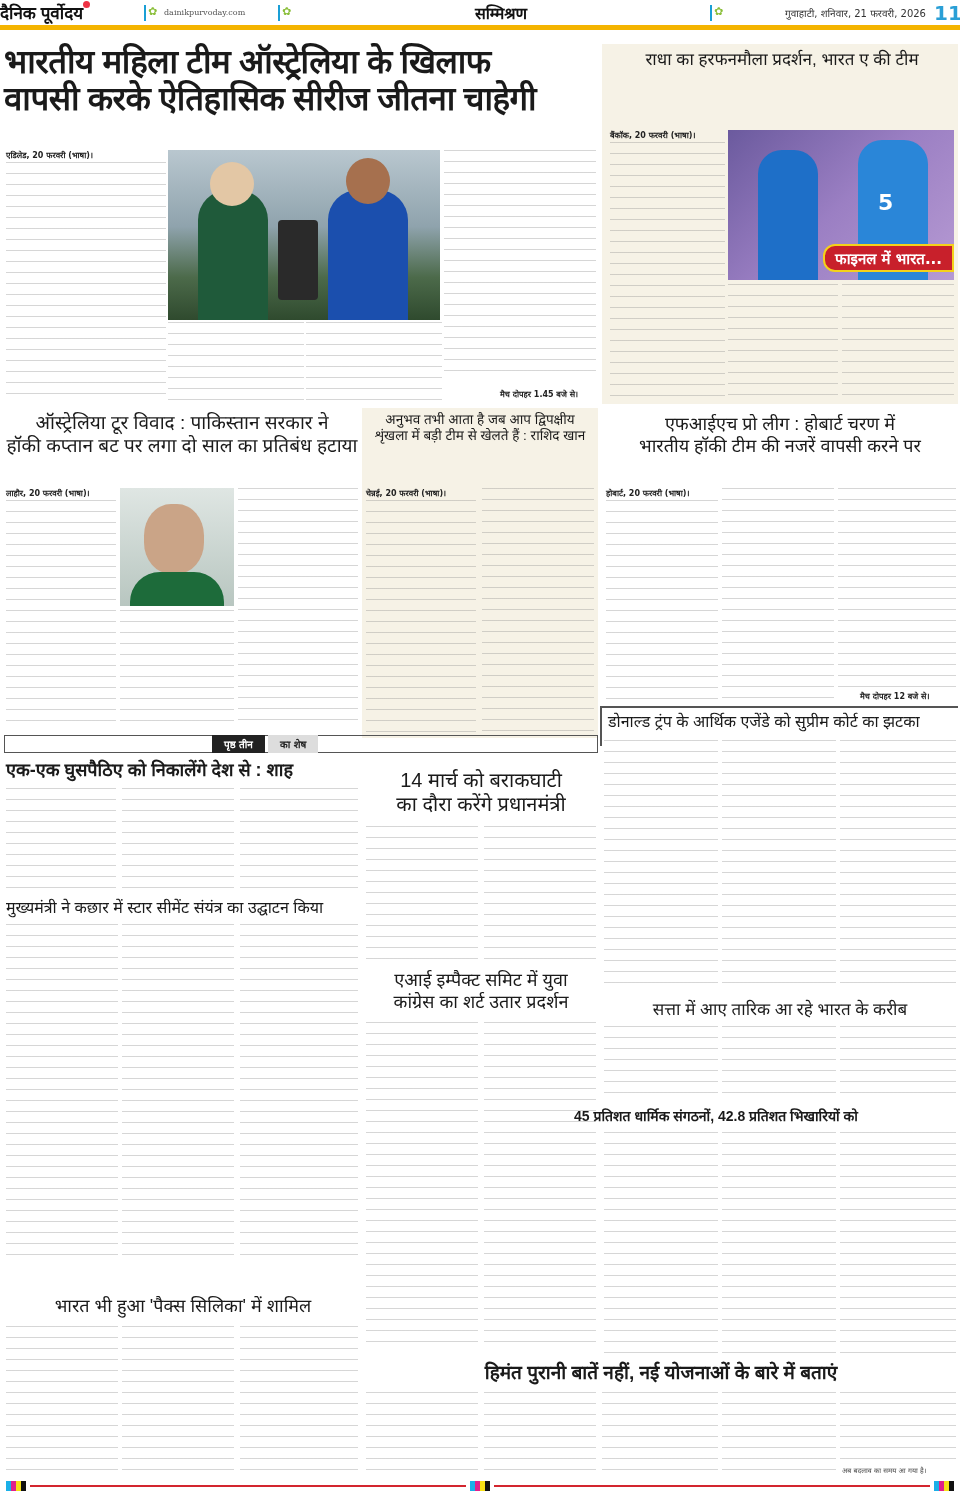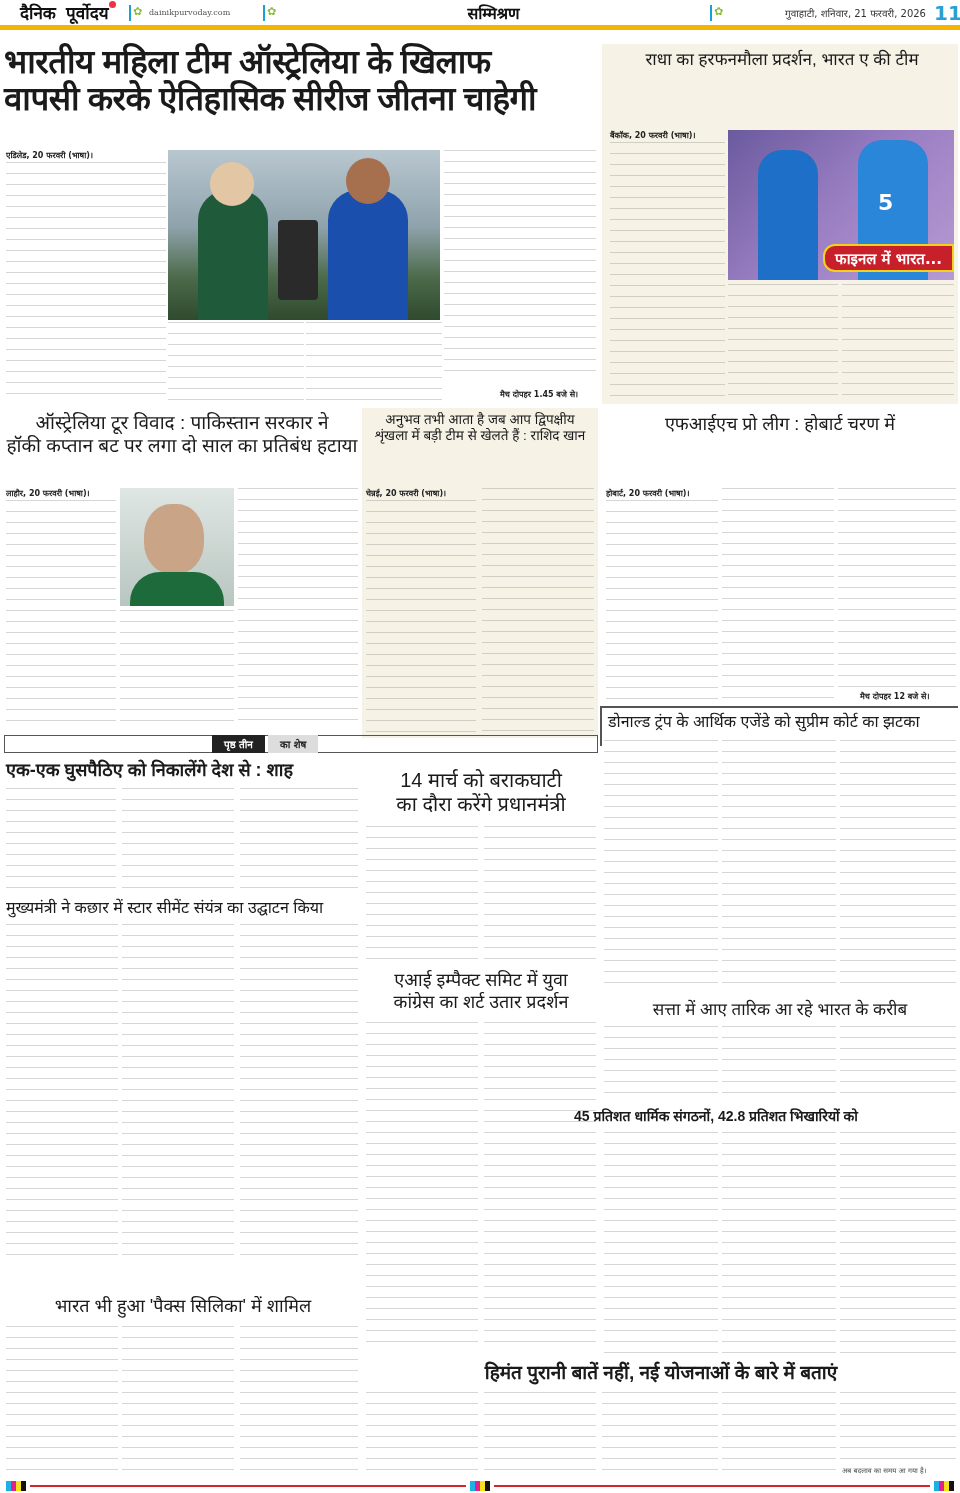--- a/index.html
+++ b/index.html
@@ -1,19 +1,19 @@
 <!DOCTYPE html>
 <html><head>
 <meta charset="utf-8">
 <style>
   * { box-sizing: border-box; margin: 0; padding: 0; }
   body { width: 960px; height: 1493px; background: #fff; font-family: "DejaVu Sans", sans-serif; color: #222; position: relative; overflow: hidden; }
   .abs { position: absolute; }
   .masthead { left: 0; top: 0; width: 960px; height: 30px; display: flex; align-items: center; border-bottom: 5px solid #f4b400; }
-  .brand { font-family: Liberation Mono, monospace; font-weight: bold; font-size: 17px; color: #111; padding-left: 20px; width: 129px; }
+  .brand { font-family: Liberation Sans, sans-serif; font-weight: bold; font-size: 17px; color: #111; padding-left: 0; width: 144px; }
   .brand-dot { display: inline-block; width: 7px; height: 7px; background: #e34; border-radius: 50%; vertical-align: top; }
   .site { font-family: "DejaVu Serif", serif; font-size: 8px; color: #555; width: 120px; }
   .flower { width: 14px; height: 16px; display: inline-block; border-left: 2px solid #1a9fd6; position: relative; }
   .flower::after { content: "✿"; position: absolute; left: 2px; top: 0; font-size: 11px; color: #8bbf3a; }
   .section-title { flex: 1; text-align: center; font-weight: bold; font-size: 16px; color: #111; }
   .dateline { font-size: 10px; color: #333; width: 210px; text-align: right; padding-right: 8px; }
   .pageno { font-size: 20px; font-weight: bold; color: #2a9fd6; width: 26px; }
   .head-xl { font-family: "Liberation Sans Narrow", "Liberation Sans", sans-serif; font-weight: bold; color: #1a1a1a; line-height: 1.12; letter-spacing: -0.5px; }
   .head-l { font-family: "Liberation Sans", sans-serif; color: #1a1a1a; line-height: 1.2; }
   .boxbg { background: #f6f2e6; }
@@ -95,20 +95,21 @@
 <div class="abs head-l" style="left:366px;top:412px;width:228px;font-size:13.5px;text-align:center;">
   <div>अनुभव तभी आता है जब आप द्विपक्षीय</div>
   <div>शृंखला में बड़ी टीम से खेलते हैं : राशिद खान</div>
 </div>
 <div class="abs lead" style="left:366px;top:488px;width:110px;">चेन्नई, 20 फरवरी (भाषा)।</div>
 <div class="abs textfill" style="left:366px;top:500px;width:110px;height:232px;"></div>
 <div class="abs textfill" style="left:482px;top:488px;width:112px;height:244px;"></div>
 
 <div class="abs head-l" style="left:604px;top:414px;width:352px;font-size:18px;text-align:center;">
   <div>एफआईएच प्रो लीग : होबार्ट चरण में</div>
+  <div>भारतीय हॉकी टीम की नजरें वापसी करने पर</div>
 </div>
 <div class="abs lead" style="left:606px;top:488px;width:110px;">होबार्ट, 20 फरवरी (भाषा)।</div>
 <div class="abs textfill" style="left:606px;top:500px;width:112px;height:200px;"></div>
 <div class="abs textfill" style="left:722px;top:488px;width:112px;height:212px;"></div>
 <div class="abs textfill" style="left:838px;top:488px;width:118px;height:200px;"></div>
 <div class="abs endnote" style="left:860px;top:690px;">मैच दोपहर 12 बजे से।</div>
 
 <div class="abs" style="left:600px;top:706px;width:358px;border-top:2px solid #555;border-left:2px solid #555;height:40px;"></div>
 <div class="abs head-l" style="left:608px;top:712px;width:348px;font-size:16px;">डोनाल्ड ट्रंप के आर्थिक एजेंडे को सुप्रीम कोर्ट का झटका</div>
 <div class="abs textfill" style="left:604px;top:740px;width:114px;height:250px;"></div>

